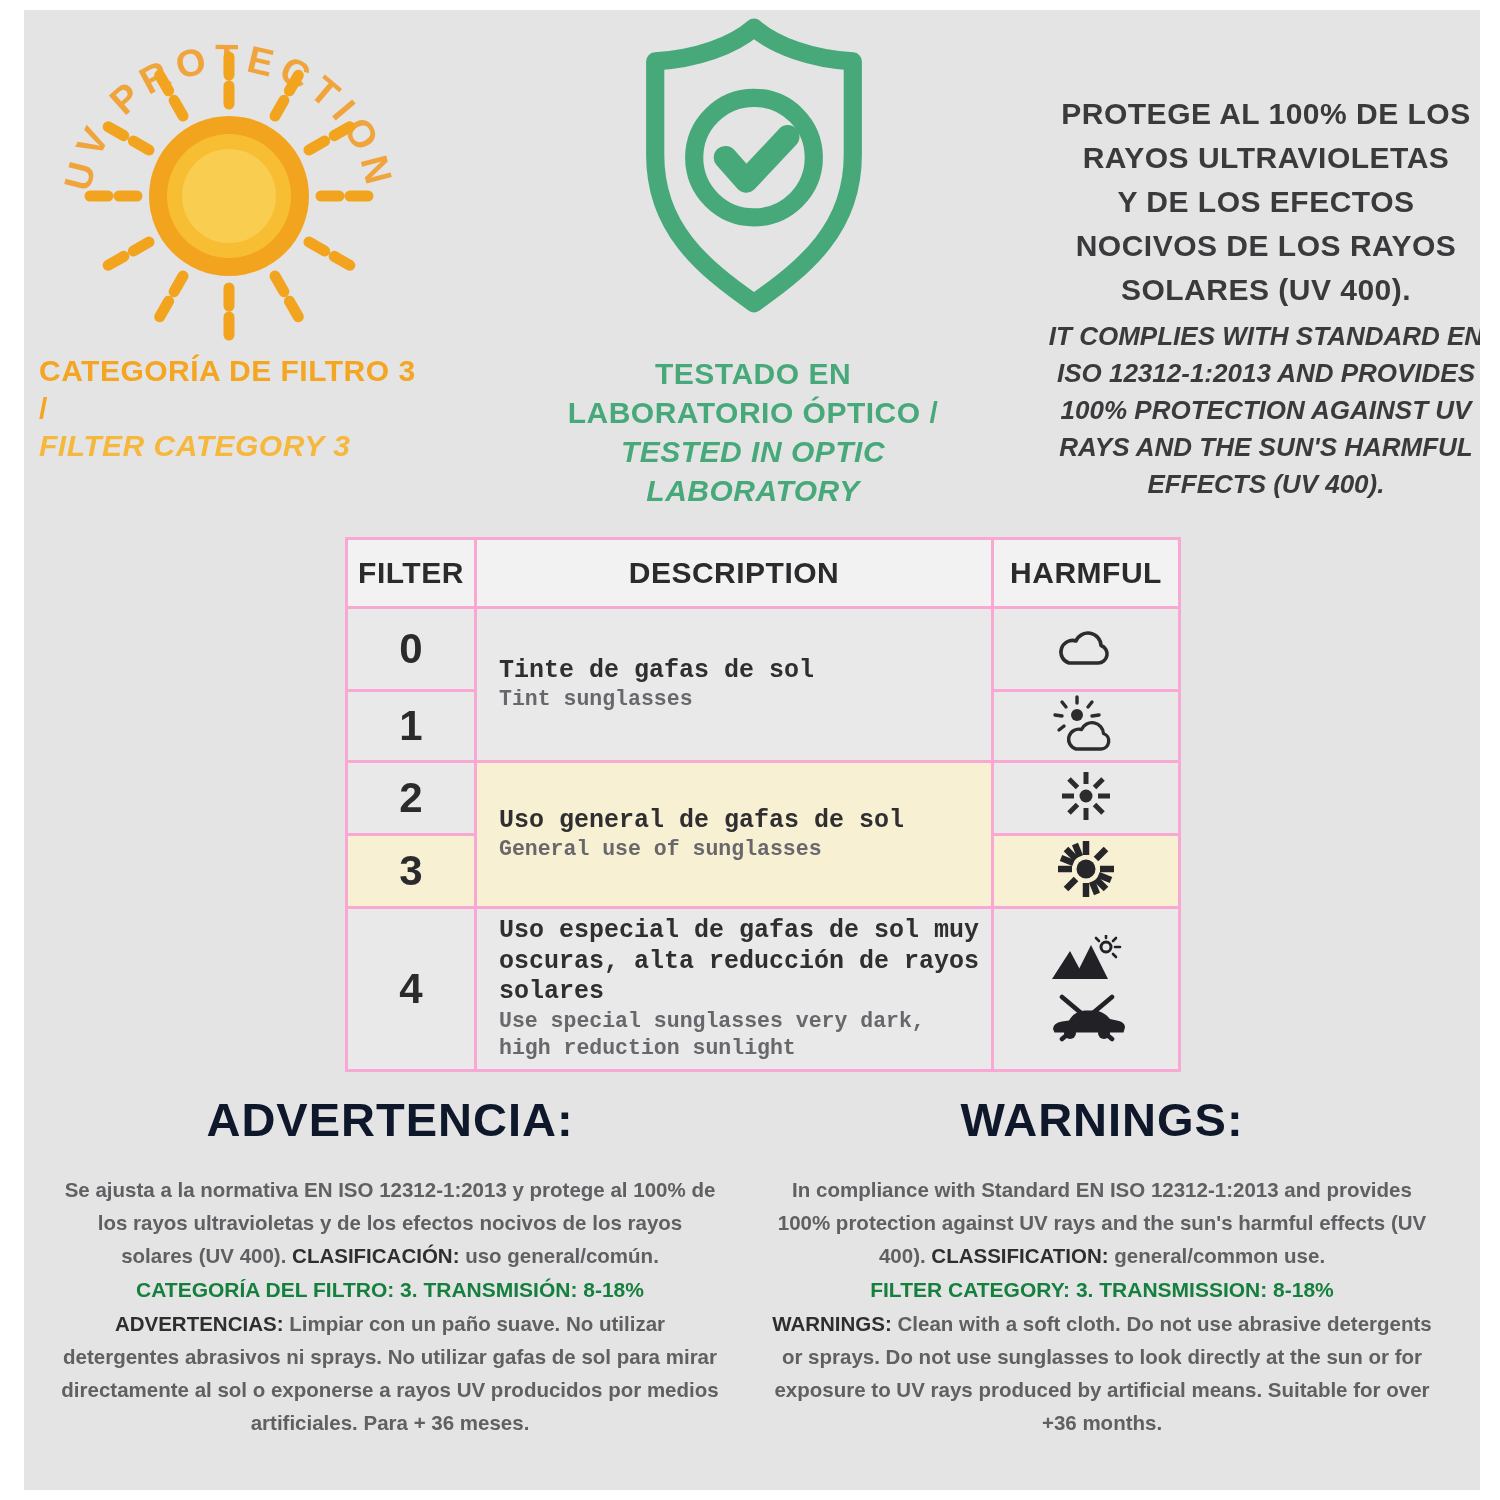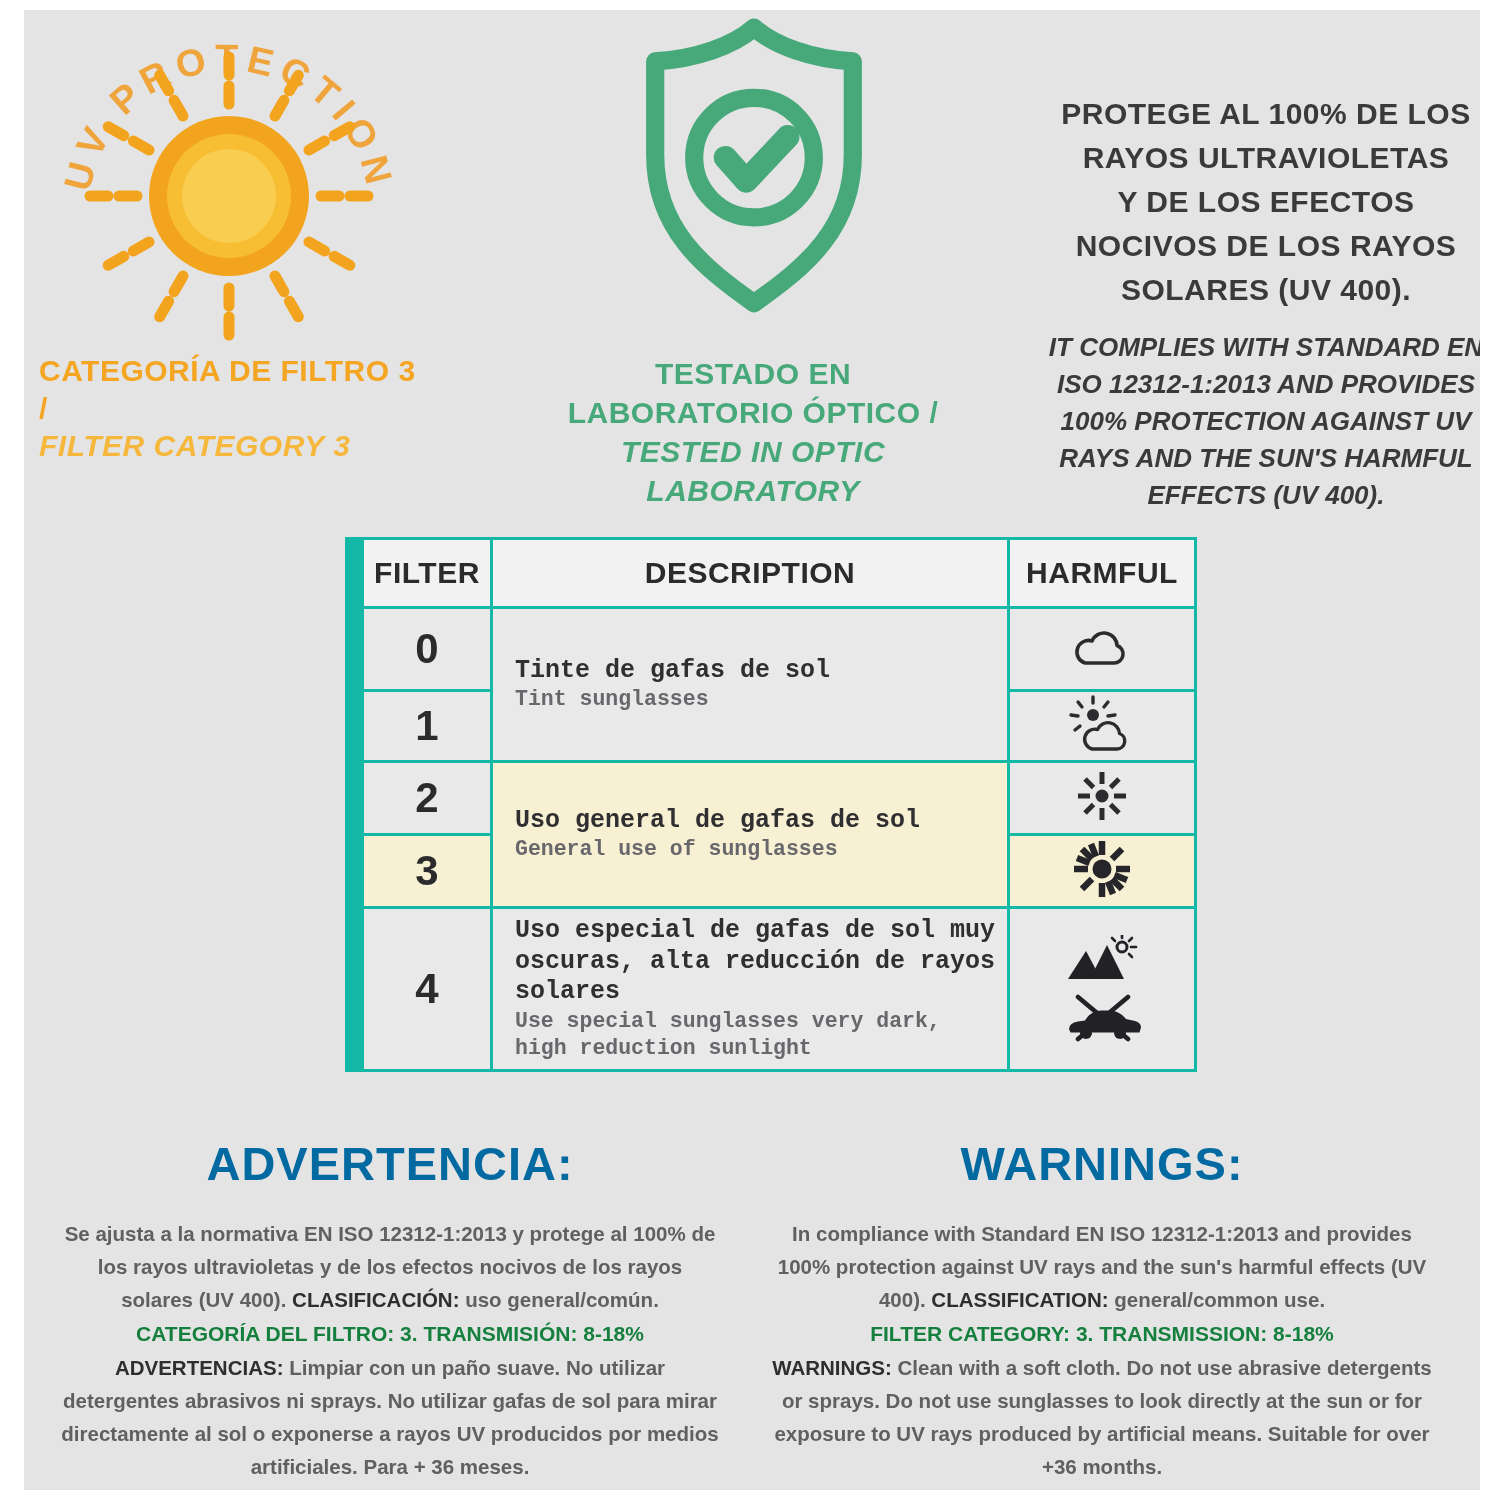--- a/index.html
+++ b/index.html
@@ -30,26 +30,26 @@
     font-size:30px;font-weight:bold;color:#47a97a;line-height:1.3;letter-spacing:.5px;
   }
   .lab-caption .en{font-style:italic;}
   .protect-claim{
     position:absolute;left:1016px;top:82px;width:452px;text-align:center;color:#3a3a3c;
   }
   .protect-claim .es{
     white-space:pre-line;font-size:30px;font-weight:bold;line-height:1.47;letter-spacing:.5px;
   }
   .protect-claim .en{
-    white-space:pre-line;font-size:26px;font-weight:bold;font-style:italic;line-height:1.42;margin-top:17px;
+    white-space:pre-line;font-size:26px;font-weight:bold;font-style:italic;line-height:1.42;margin-top:6px;
   }
   
   .filter-table{
     position:absolute;left:321px;top:527px;
-    border-collapse:separate;border-spacing:3px;background:#14b8a6;padding-left:16px;
+    border-collapse:separate;border-spacing:3px;background:#f9a8d4;
   }
   .filter-table th{
     background:#f2f2f3;font-size:30px;font-weight:bold;color:#2b2b2d;
     letter-spacing:.5px;height:64px;text-align:center;
   }
   .filter-table td{background:#e9e9ea;vertical-align:middle;}
   .filter-table td.f{
     width:124px;text-align:center;font-size:42px;font-weight:bold;color:#2b2b2d;
   }
   .filter-table td.d{width:482px;padding:6px 10px 6px 22px;text-align:left;font-family:Liberation Mono, monospace;}
@@ -57,21 +57,21 @@
   .filter-table td.cream{background:#f7f0d3;}
   .d .es{display:block;font-size:25px;font-weight:bold;color:#2f2f31;line-height:1.22;}
   .d .en{display:block;font-size:21.5px;font-weight:bold;color:#68686c;line-height:1.25;}
   .r0 td{height:78px;} .r1 td{height:62px;} .r2 td{height:68px;}
   .r3 td{height:58px;} .r4 td{height:148px;}
   .sym-stack{display:flex;flex-direction:column;align-items:center;gap:8px;}
   
   .warn-col{position:absolute;top:1082px;width:660px;text-align:center;}
   .warn-col.es{left:36px;} .warn-col.en{left:748px;}
   .warn-title{
-    font-size:47px;font-weight:bold;color:#0369a1;letter-spacing:1px;margin-bottom:26px;margin-top:44px;
+    font-size:47px;font-weight:bold;color:#0f172a;letter-spacing:1px;margin-bottom:26px;
   }
   .warn-body{font-size:20.5px;font-weight:bold;color:#606063;line-height:1.62;}
   .warn-body .strong{color:#2e2e30;}
   .warn-line{font-size:21px;font-weight:bold;color:#15803d;line-height:1.62;}
 </style>
 </head>
 <body>
 
 <div class="canvas">
 

